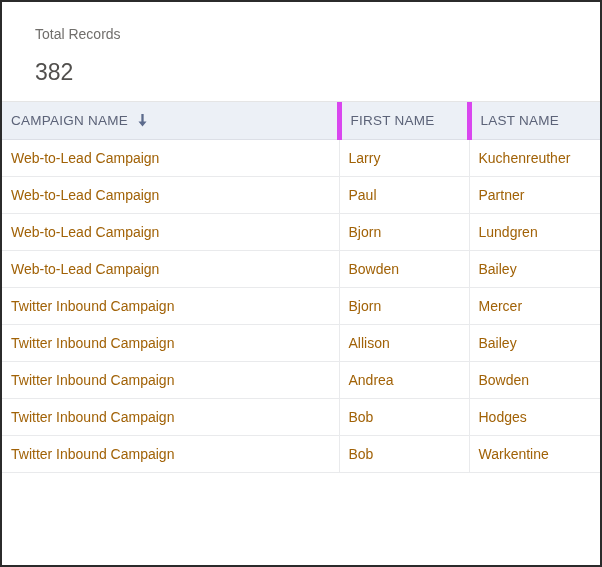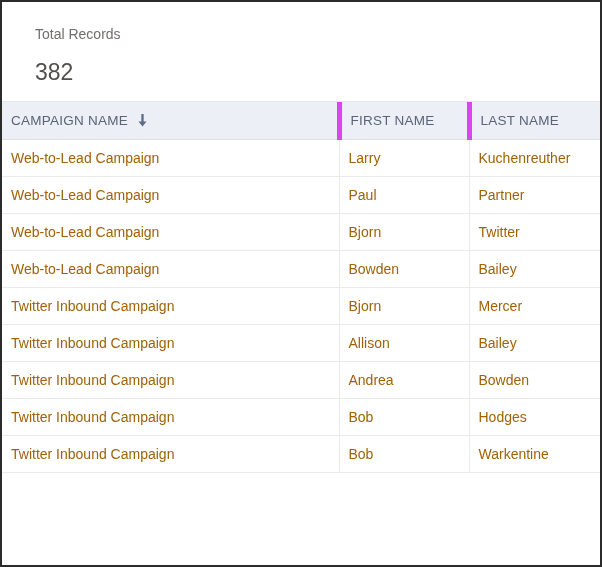--- a/index.html
+++ b/index.html
@@ -186,21 +186,21 @@
         <td><span class="cell-link">Kuchenreuther</span></td>
       </tr>
       <tr>
         <td><span class="cell-link">Web-to-Lead Campaign</span></td>
         <td><span class="cell-link">Paul</span></td>
         <td><span class="cell-link">Partner</span></td>
       </tr>
       <tr>
         <td><span class="cell-link">Web-to-Lead Campaign</span></td>
         <td><span class="cell-link">Bjorn</span></td>
-        <td><span class="cell-link">Twitter</span></td>
+        <td><span class="cell-link">Lundgren</span></td>
       </tr>
       <tr>
         <td><span class="cell-link">Web-to-Lead Campaign</span></td>
         <td><span class="cell-link">Bowden</span></td>
         <td><span class="cell-link">Bailey</span></td>
       </tr>
       <tr>
         <td><span class="cell-link">Twitter Inbound Campaign</span></td>
         <td><span class="cell-link">Bjorn</span></td>
         <td><span class="cell-link">Mercer</span></td>

